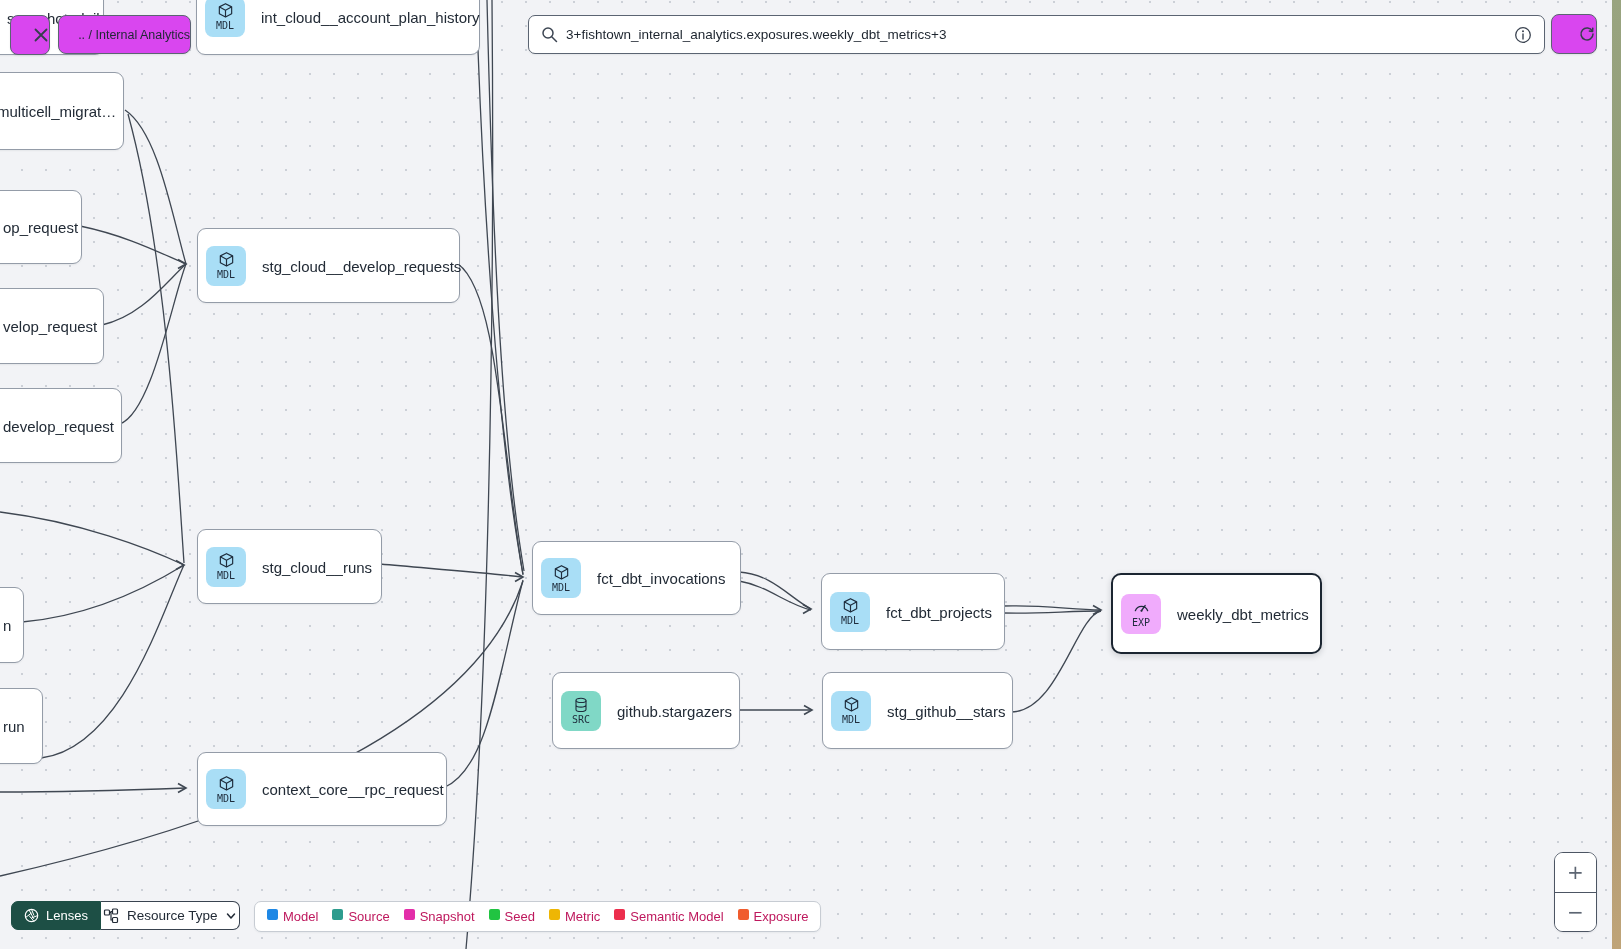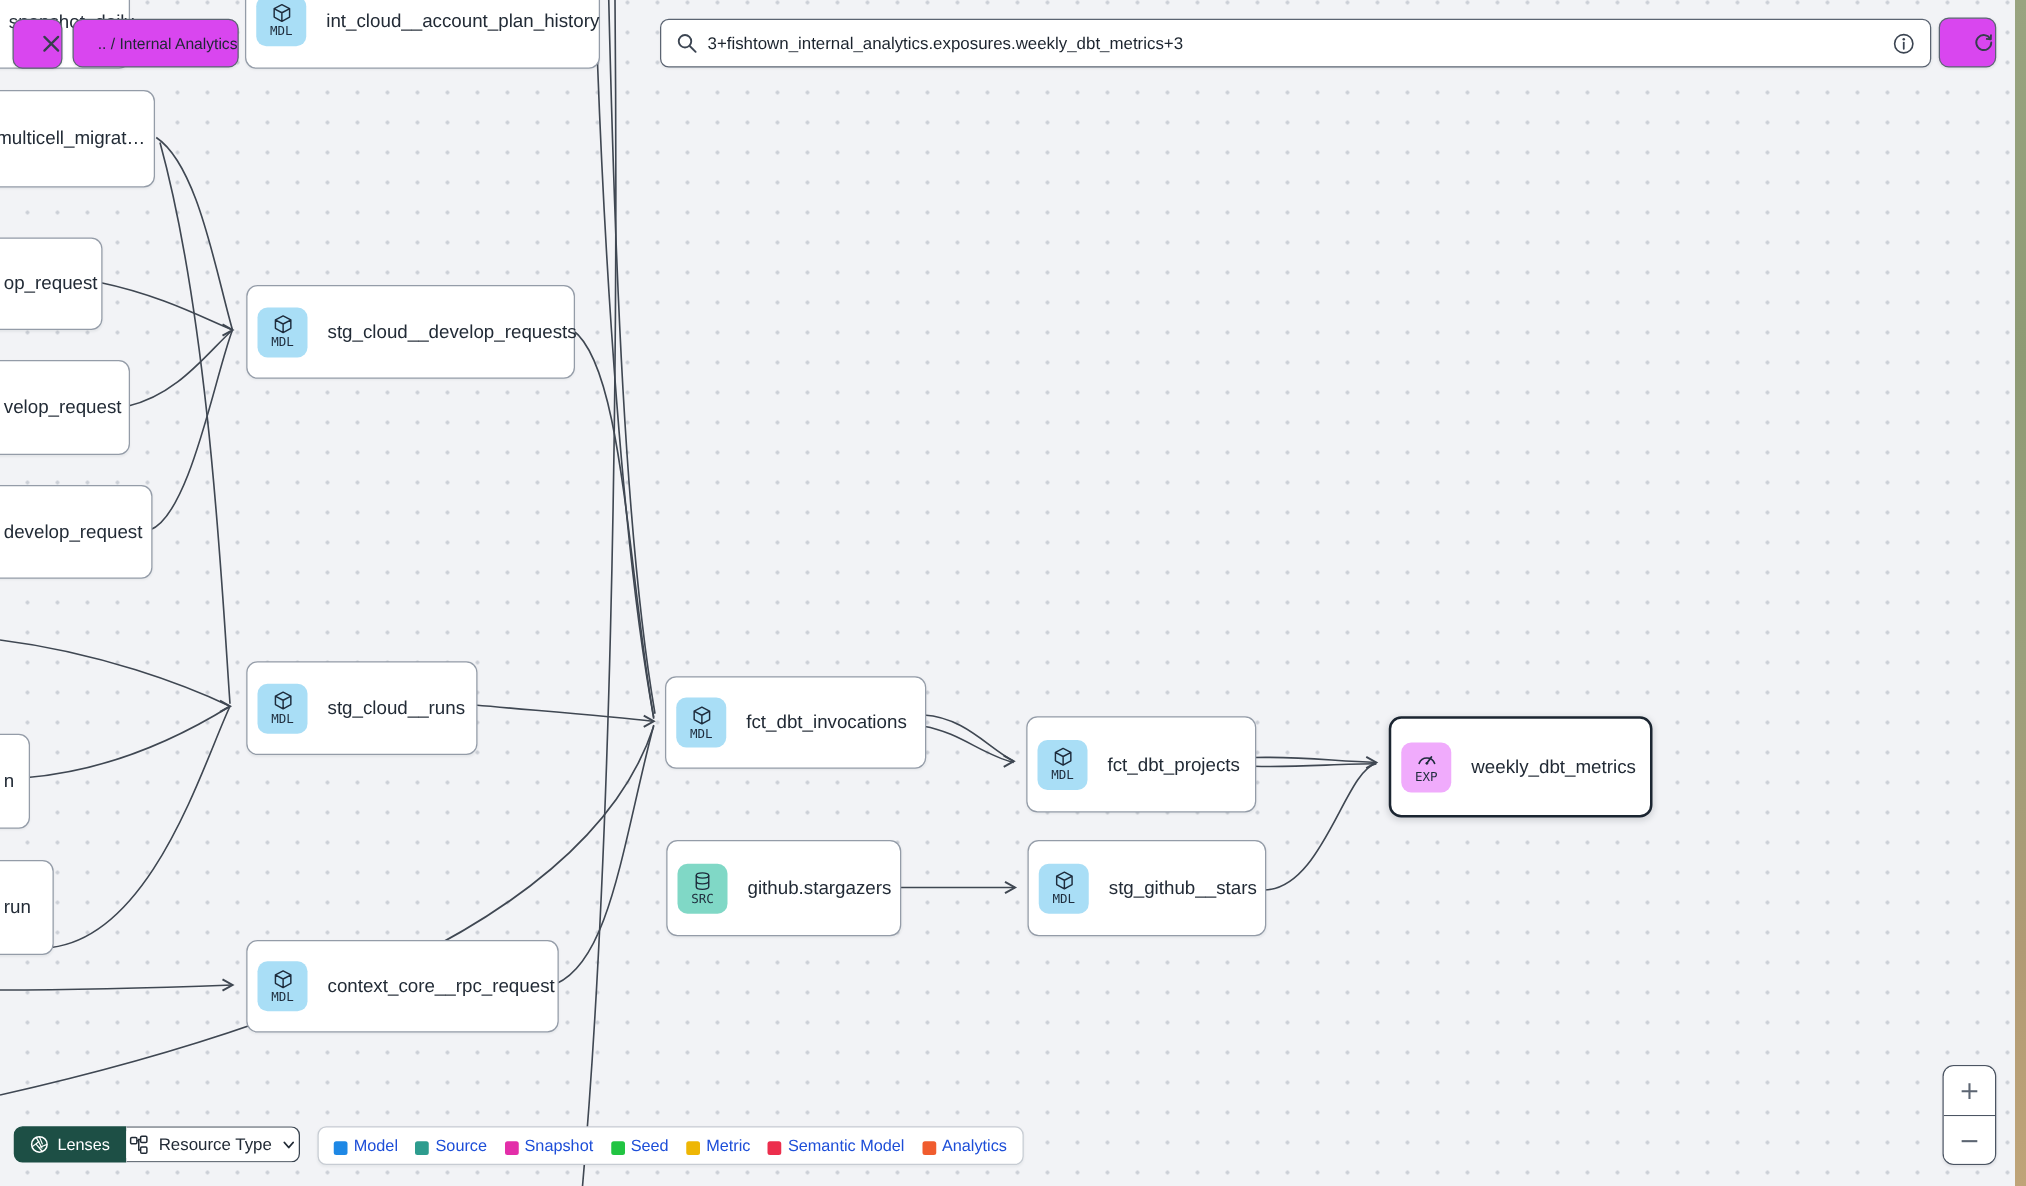--- a/index.html
+++ b/index.html
@@ -83,21 +83,21 @@
   }
   #restype-btn{
     background:#fff;border:1px solid #39434f;border-left:none;border-radius:0 7px 7px 0;
     display:flex;align-items:center;gap:8px;padding:0 2px;font-size:13.5px;color:#222b36;cursor:pointer;
   }
   #legend{
     position:absolute;left:254px;top:901px;height:29px;
     background:#fff;border:1px solid #c7ccd3;border-radius:7px;
     display:flex;align-items:center;padding:0 12px;gap:14px;box-shadow:0 1px 2px rgba(20,30,40,.05);
   }
-  .legend-item{display:flex;align-items:flex-end;gap:5px;font-size:13px;color:#1d4ed8;}
+  .legend-item{display:flex;align-items:flex-start;gap:5px;font-size:13px;color:#be185d;}
   .legend-swatch{width:11px;height:11px;border-radius:2px;display:inline-block;}
 
   
   #wallpaper{
     position:absolute;right:0;top:0;width:9px;height:949px;
     background:linear-gradient(180deg,#99a480 0%,#8e9a74 30%,#9aa07c 55%,#b09a74 80%,#bfa478 100%);
   }
 </style>
 </head>
 <body>
@@ -203,21 +203,21 @@
       </div>
       <div class="node" style="left: 821px; top: 573px; width: 182px; height: 75px;">
         <div class="badge" style="background: rgb(169, 222, 246);">
           <span class="bicon"><svg width="17" height="17" viewBox="0 0 16 16">
               <path d="M8 1.6 L13.8 4.6 V11 L8 14.2 L2.2 11 V4.6 Z M2.4 4.8 L8 7.7 L13.6 4.8 M8 7.7 V14" fill="none" stroke="#1e2c3c" stroke-width="1.1" stroke-linejoin="round"></path>
             </svg></span>
           <span class="btxt">MDL</span>
         </div>
         <span class="nlabel">fct_dbt_projects</span>
       </div>
-      <div class="node" style="left: 533px; top: 672px; width: 186px; height: 75px;">
+      <div class="node" style="left: 552px; top: 672px; width: 186px; height: 75px;">
         <div class="badge" style="background: rgb(128, 216, 198);">
           <span class="bicon"><svg width="16" height="16" viewBox="0 0 16 16">
               <ellipse cx="8" cy="3.4" rx="5" ry="2.1" fill="none" stroke="#1e2c3c" stroke-width="1.1"></ellipse>
               <path d="M3 3.4 V12.4 C3 13.6 5.2 14.5 8 14.5 C10.8 14.5 13 13.6 13 12.4 V3.4 M3 8 C3 9.2 5.2 10.1 8 10.1 C10.8 10.1 13 9.2 13 8" fill="none" stroke="#1e2c3c" stroke-width="1.1"></path>
             </svg></span>
           <span class="btxt">SRC</span>
         </div>
         <span class="nlabel">github.stargazers</span>
       </div>
       <div class="node" style="left: 822px; top: 672px; width: 189px; height: 75px;">
@@ -320,17 +320,17 @@
     <span class="legend-item">
       <span class="legend-swatch" style="background: rgb(238, 182, 4);"></span>
       <span>Metric</span>
     </span>
     <span class="legend-item">
       <span class="legend-swatch" style="background: rgb(236, 46, 77);"></span>
       <span>Semantic Model</span>
     </span>
     <span class="legend-item">
       <span class="legend-swatch" style="background: rgb(240, 92, 46);"></span>
-      <span>Analytics</span>
+      <span>Exposure</span>
     </span>
   </div>
 
 <div id="wallpaper"></div>
 
 </body></html>

